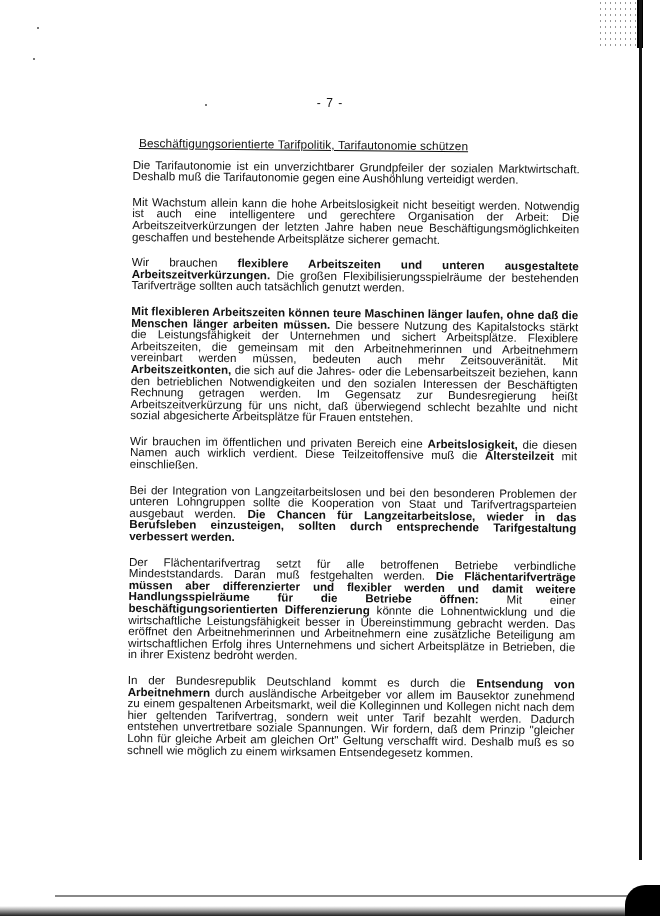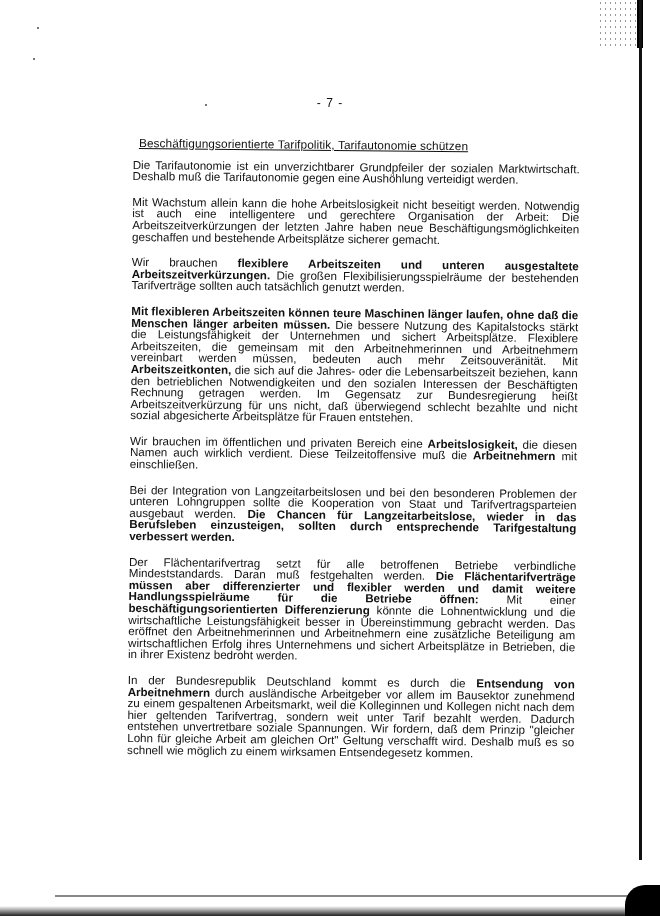--- a/index.html
+++ b/index.html
@@ -65,18 +65,18 @@
 
 <div class="page-num">- 7 -</div>
 
 <div class="content">
   <div class="heading">Beschäftigungsorientierte Tarifpolitik, Tarifautonomie schützen</div>
   <div id="paras">
       <div class="para"><span>Die Tarifautonomie ist ein unverzichtbarer Grundpfeiler der sozialen Marktwirtschaft. Deshalb muß die Tarifautonomie gegen eine Aushöhlung verteidigt werden.</span></div>
       <div class="para"><span>Mit Wachstum allein kann die hohe Arbeitslosigkeit nicht beseitigt werden. Notwendig ist auch eine intelligentere und gerechtere Organisation der Arbeit: Die Arbeitszeitverkürzungen der letzten Jahre haben neue Beschäftigungsmöglichkeiten geschaffen und bestehende Arbeitsplätze sicherer gemacht.</span></div>
       <div class="para"><span>Wir brauchen </span><b>flexiblere Arbeitszeiten und unteren ausgestaltete Arbeitszeitverkürzungen.</b><span> Die großen Flexibilisierungsspielräume der bestehenden Tarifverträge sollten auch tatsächlich genutzt werden.</span></div>
       <div class="para"><b>Mit flexibleren Arbeitszeiten können teure Maschinen länger laufen, ohne daß die Menschen länger arbeiten müssen.</b><span> Die bessere Nutzung des Kapitalstocks stärkt die Leistungsfähigkeit der Unternehmen und sichert Arbeitsplätze. Flexiblere Arbeitszeiten, die gemeinsam mit den Arbeitnehmerinnen und Arbeitnehmern vereinbart werden müssen, bedeuten auch mehr Zeitsouveränität. Mit </span><b>Arbeitszeitkonten,</b><span> die sich auf die Jahres- oder die Lebensarbeitszeit beziehen, kann den betrieblichen Notwendigkeiten und den sozialen Interessen der Beschäftigten Rechnung getragen werden. Im Gegensatz zur Bundesregierung heißt Arbeitszeitverkürzung für uns nicht, daß überwiegend schlecht bezahlte und nicht sozial abgesicherte Arbeitsplätze für Frauen entstehen.</span></div>
-      <div class="para"><span>Wir brauchen im öffentlichen und privaten Bereich eine </span><b>Arbeitslosigkeit,</b><span> die diesen Namen auch wirklich verdient. Diese Teilzeitoffensive muß die </span><b>Arbeitnehmern</b><span> mit einschließen.</span></div>
+      <div class="para"><span>Wir brauchen im öffentlichen und privaten Bereich eine </span><b>Arbeitslosigkeit,</b><span> die diesen Namen auch wirklich verdient. Diese Teilzeitoffensive muß die </span><b>Altersteilzeit</b><span> mit einschließen.</span></div>
       <div class="para"><span>Bei der Integration von Langzeitarbeitslosen und bei den besonderen Problemen der unteren Lohngruppen sollte die Kooperation von Staat und Tarifvertragsparteien ausgebaut werden. </span><b>Die Chancen für Langzeitarbeitslose, wieder in das Berufsleben einzusteigen, sollten durch entsprechende Tarifgestaltung verbessert werden.</b></div>
       <div class="para"><span>Der Flächentarifvertrag setzt für alle betroffenen Betriebe verbindliche Mindeststandards. Daran muß festgehalten werden. </span><b>Die Flächentarifverträge müssen aber differenzierter und flexibler werden und damit weitere Handlungsspielräume für die Betriebe öffnen:</b><span> Mit einer </span><b>beschäftigungsorientierten Differenzierung</b><span> könnte die Lohnentwicklung und die wirtschaftliche Leistungsfähigkeit besser in Übereinstimmung gebracht werden. Das eröffnet den Arbeitnehmerinnen und Arbeitnehmern eine zusätzliche Beteiligung am wirtschaftlichen Erfolg ihres Unternehmens und sichert Arbeitsplätze in Betrieben, die in ihrer Existenz bedroht werden.</span></div>
       <div class="para"><span>In der Bundesrepublik Deutschland kommt es durch die </span><b>Entsendung von Arbeitnehmern</b><span> durch ausländische Arbeitgeber vor allem im Bausektor zunehmend zu einem gespaltenen Arbeitsmarkt, weil die Kolleginnen und Kollegen nicht nach dem hier geltenden Tarifvertrag, sondern weit unter Tarif bezahlt werden. Dadurch entstehen unvertretbare soziale Spannungen. Wir fordern, daß dem Prinzip "gleicher Lohn für gleiche Arbeit am gleichen Ort" Geltung verschafft wird. Deshalb muß es so schnell wie möglich zu einem wirksamen Entsendegesetz kommen.</span></div>
     </div>
 </div>
 
 </body></html>

